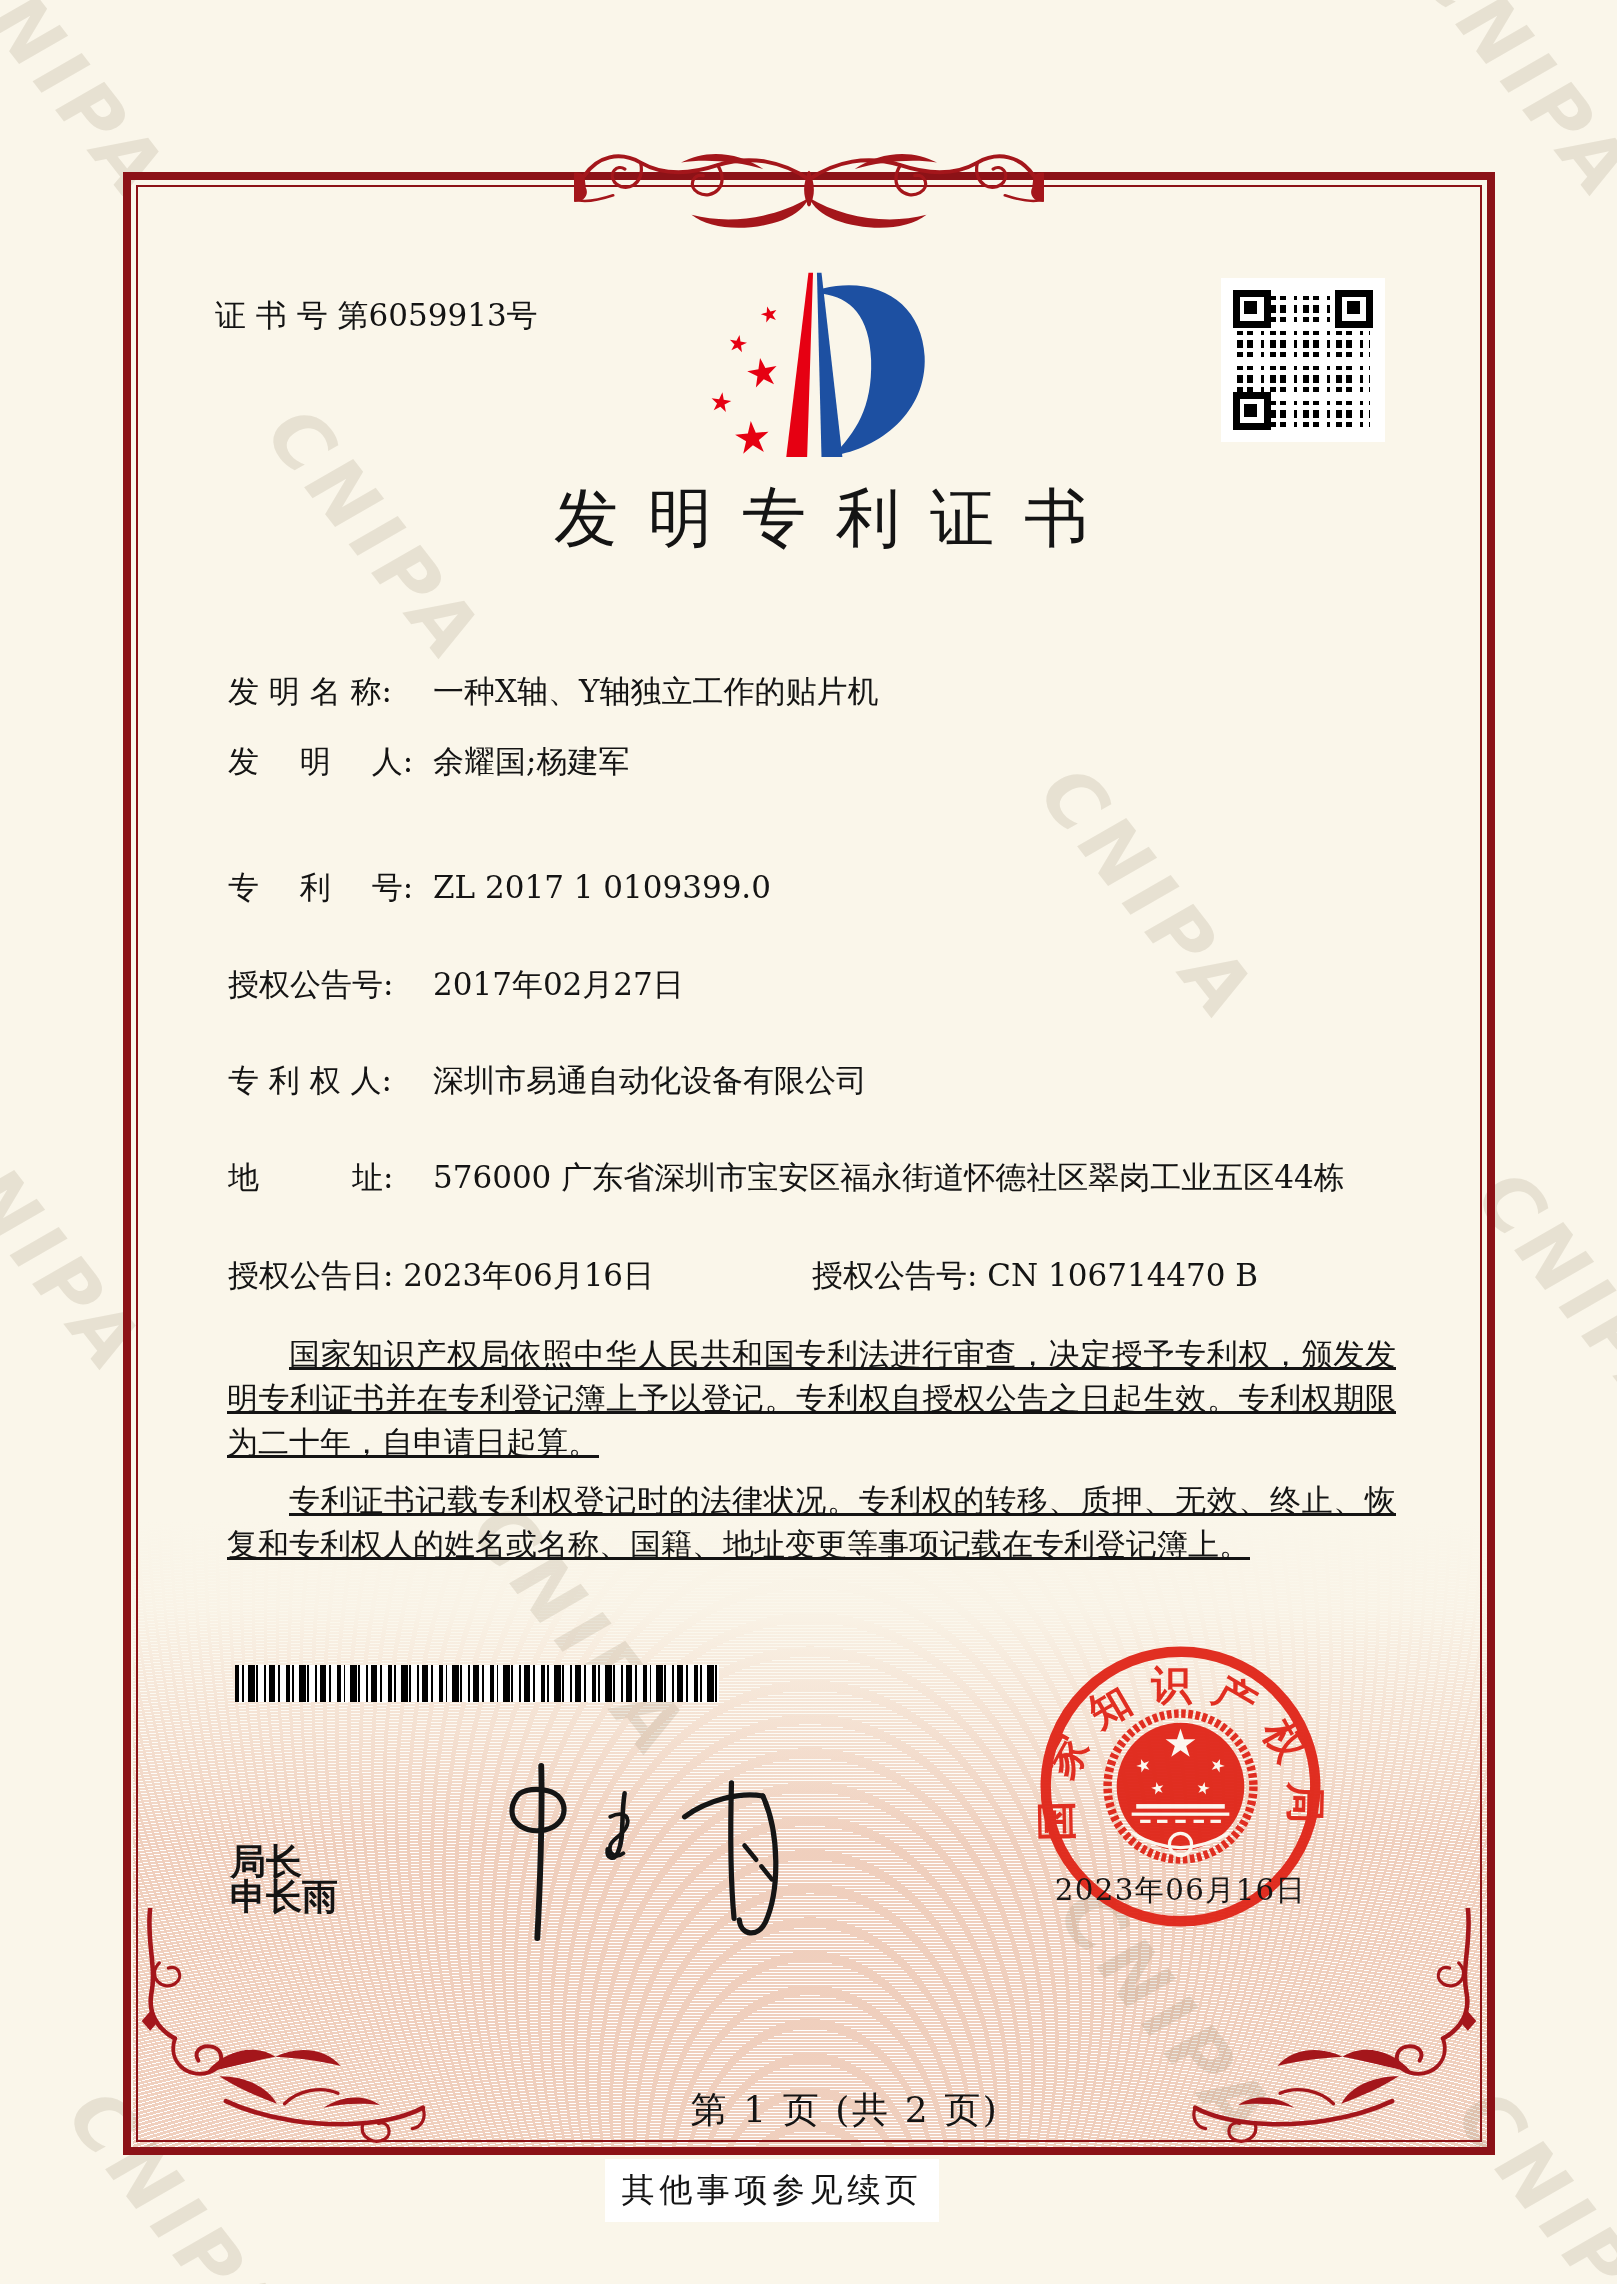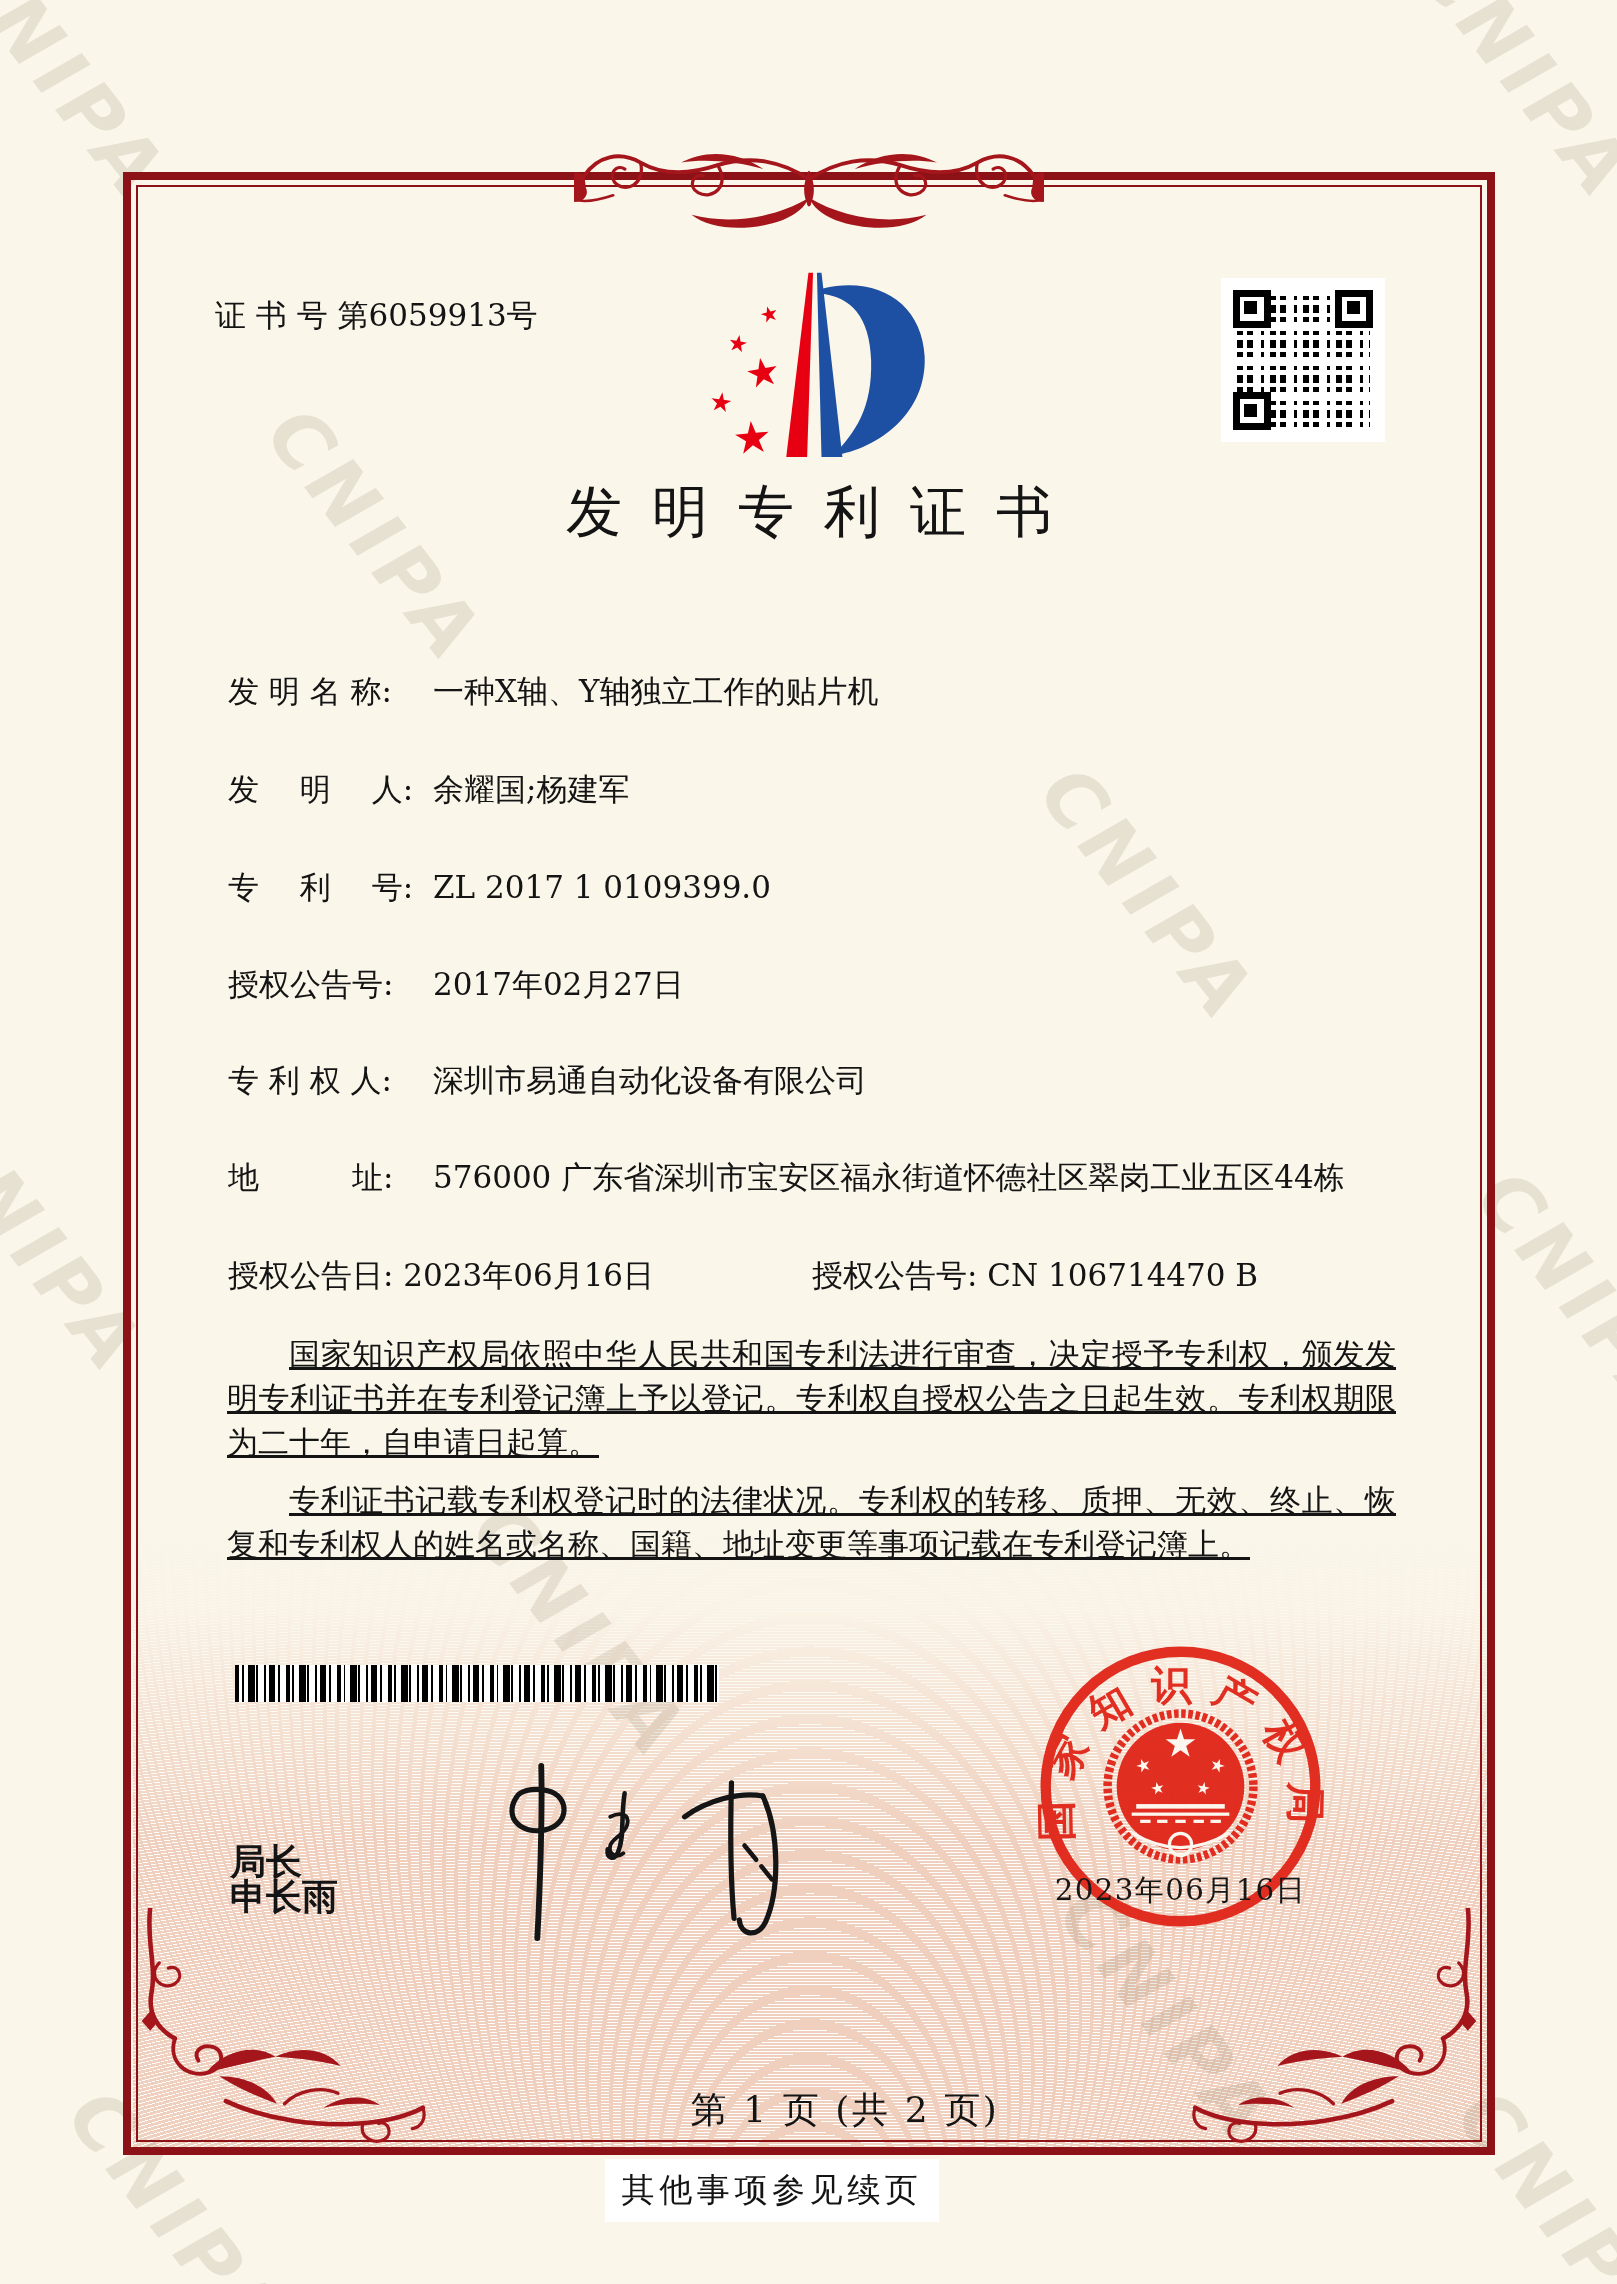--- a/index.html
+++ b/index.html
@@ -41,22 +41,22 @@
     background-image:
       repeating-linear-gradient(90deg,#000 0 5.9px,#fff 5.9px 9.8px,#000 9.8px 15.7px,#fff 15.7px 24px,#000 24px 27px,#fff 27px 33px),
       repeating-linear-gradient(0deg,#000 0 5.2px,#fff 5.2px 9px,#000 9px 17px,#fff 17px 22px,#000 22px 26px,#fff 26px 35px);
     background-blend-mode:screen;
   }
   .qr-f{position:absolute;width:38px;height:38px;border:7.2px solid #000;box-sizing:border-box;background:#fff;}
   .qr-f div{width:13px;height:13px;background:#000;margin:4.6px;}
   .qr-f.tl{left:11.7px;top:11.7px;} .qr-f.tr{right:11.7px;top:11.7px;} .qr-f.bl{left:11.7px;bottom:11.7px;}
   .title{
     position:absolute;left:123px;top:475px;width:1372px;z-index:3;
-    font-size:56px;letter-spacing:30px;text-indent:30px;text-align:center;
-    font-weight:500;white-space:nowrap;
+    font-size:64px;letter-spacing:30px;text-indent:30px;text-align:center;
+    font-weight:500;white-space:nowrap;padding-left:12px;
   }
   
   .row{position:absolute;left:228px;z-index:3;font-size:31px;line-height:42px;}
   .row .lbl{display:inline-block;width:205px;white-space:pre;vertical-align:top;}
   .row .val{display:inline-block;vertical-align:top;white-space:pre-wrap;max-width:985px;}
   .row2{position:absolute;z-index:3;font-size:31px;line-height:42px;white-space:nowrap;}
   .row2 .lbl{white-space:pre;}
   
   .body-text{position:absolute;left:227px;top:1332px;width:1169px;z-index:3;
     font-size:31px;line-height:44px;text-align:justify;}
@@ -184,21 +184,21 @@
     <div class="qr-f bl">
         <div></div>
       </div>
   </div>
 
   <div class="title">发明专利证书</div>
 
   <div class="row" style="top:670px">
     <span class="lbl">发 明 名 称: </span><span class="val">一种X轴、Y轴独立工作的贴片机</span>
   </div>
-  <div class="row" style="top:768px">
+  <div class="row" style="top:740px">
     <span class="lbl">发　 明　 人: </span><span class="val">余耀国;杨建军</span>
   </div>
   <div class="row" style="top:866px">
     <span class="lbl">专　 利　 号: </span><span class="val">ZL 2017 1 0109399.0</span>
   </div>
   <div class="row" style="top:963px">
     <span class="lbl">授权公告号: </span><span class="val">2017年02月27日</span>
   </div>
   <div class="row" style="top:1059px">
     <span class="lbl">专 利 权 人: </span><span class="val">深圳市易通自动化设备有限公司</span>

